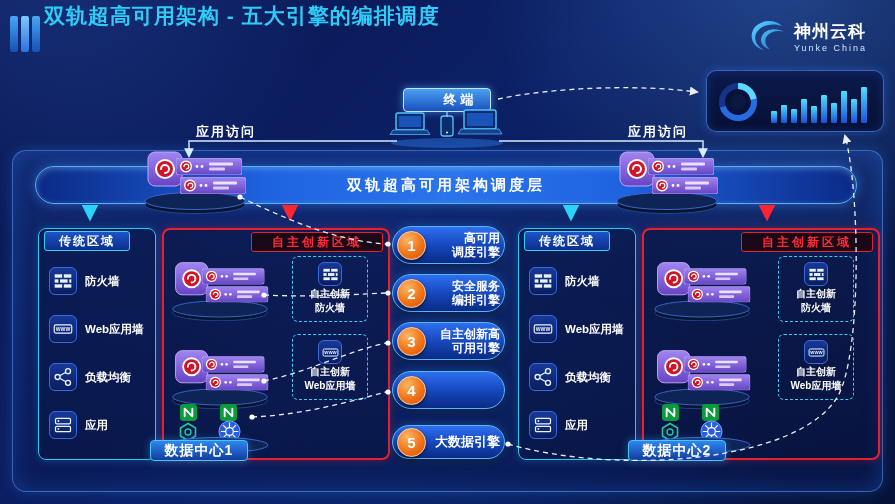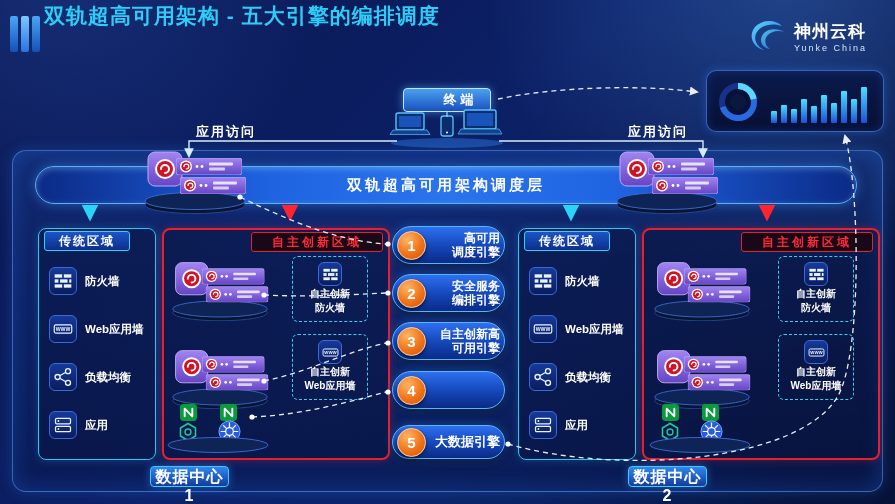--- a/index.html
+++ b/index.html
@@ -60,22 +60,22 @@
     display:flex; align-items:center; justify-content:center; }
   .zicon svg { width:20px; height:20px; }
   .zlabel { color:#fff; font-size:11.5px; font-weight:bold; white-space:nowrap; }
 
   .dashedbox { position:absolute; width:76px; height:66px; border:1px dashed #3ad0f5; border-radius:6px;
     display:flex; flex-direction:column; align-items:center; padding-top:5px; gap:2px; }
   .dashedbox .zicon { width:24px; height:24px; }
   .dashedbox .zicon svg { width:17px; height:17px; }
   .dashedtext { color:#fff; font-size:10px; font-weight:bold; line-height:12px; text-align:center; }
 
-  .dcchip { position:absolute; top:466px; width:79px; height:21px; line-height:19px; text-align:center;
-    color:#fff; font-weight:bold; font-size:16px; letter-spacing:1px; border-radius:4px;
+  .dcchip { position:absolute; top:440px; width:98px; height:21px; line-height:19px; text-align:center;
+    color:#fff; font-weight:bold; font-size:14px; letter-spacing:1px; border-radius:4px;
     background:linear-gradient(180deg,#2f86f0,#123c9e); border:1px solid #45c8f5;
     box-shadow:0 0 8px rgba(60,160,255,.45); }
 
   
   .engine { position:absolute; left:392px; width:113px; height:38px; border-radius:19px;
     background:linear-gradient(180deg,#2e6ff0 0%, #1446b8 55%, #0b2a86 100%);
     border:1px solid #55b8f5; box-shadow:0 3px 7px rgba(0,0,0,.45), 0 0 10px rgba(60,150,255,.4);
     display:flex; align-items:center; }
   .engine .num { width:29px; height:29px; margin-left:4px; border-radius:50%; flex:0 0 auto;
     background:radial-gradient(circle at 35% 28%, #ffb565, #ef7318 55%, #d84f08 100%);

